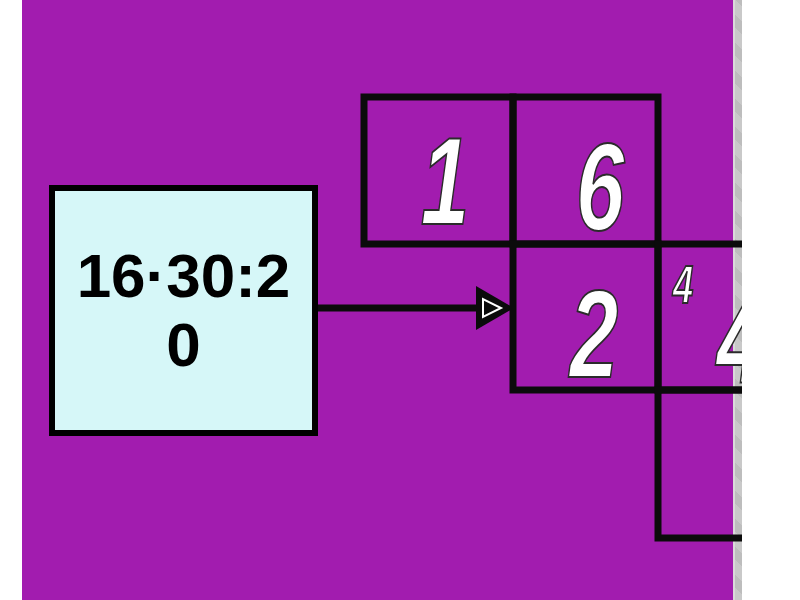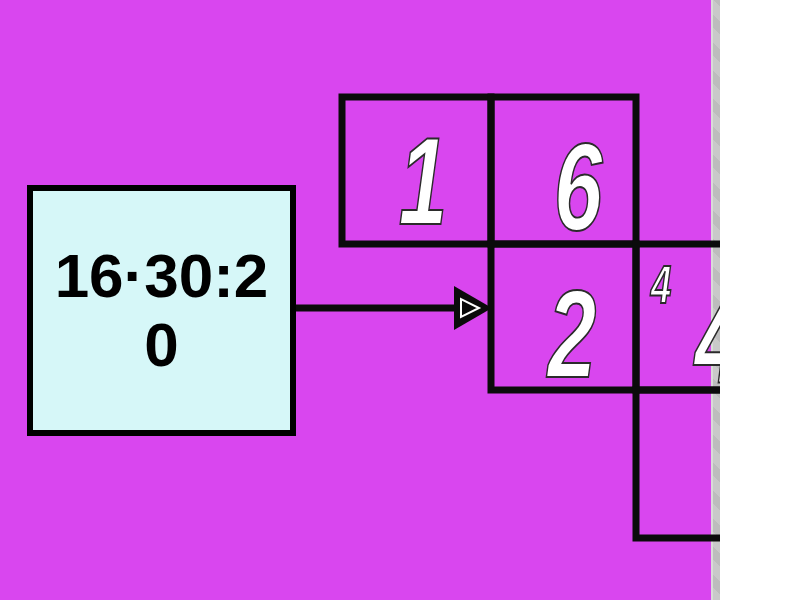--- a/index.html
+++ b/index.html
@@ -1,21 +1,22 @@
 <!DOCTYPE html>
 <html><head>
 <meta charset="utf-8">
 <style>
   html,body{margin:0;padding:0;background:#ffffff;}
   .slide{
     position:relative;
     width:720px;height:600px;
-    background:#d946ef;
+    background:#a21caf;
     overflow:hidden;
     font-family:"Liberation Sans", sans-serif;
+    margin-left:22px;
   }
   
   .stripe{
     position:absolute;top:0;left:711px;width:89px;height:600px;
     background-color:#c9c9c9;
     background-image:
       radial-gradient(circle at 14px 14px, #d9d9d9 0, #d9d9d9 1.3px, rgba(217,217,217,0) 2.6px),
       linear-gradient(135deg, #bdbdbd 25%, transparent 25%),
       linear-gradient(225deg, #bdbdbd 25%, transparent 25%),
       linear-gradient(45deg,  #bdbdbd 25%, transparent 25%),

